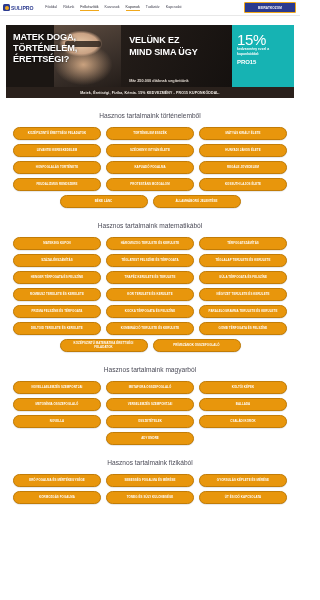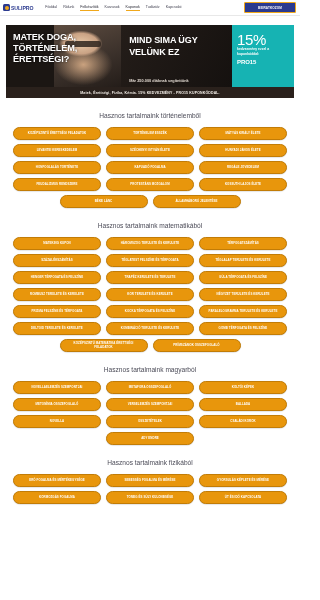--- a/index.html
+++ b/index.html
@@ -250,22 +250,22 @@
 <div class="hero">
   <div class="hero-left">
     <div class="hero-photo"></div>
     <div class="hero-left-text">
       <div>MATEK DOGA,</div>
       <div>TÖRTÉNELEM,</div>
       <div>ÉRETTSÉGI?</div>
     </div>
   </div>
   <div class="hero-mid">
+    <div class="line">VELÜNK EZ</div>
     <div class="line">MIND SIMA ÜGY</div>
-    <div class="line">VELÜNK EZ</div>
     <div class="hero-sub">Már 250.000 diáknak segítettünk</div>
   </div>
   <div class="hero-right">
     <div class="hero-pct">15%</div>
     <div class="hero-disc">kedvezmény ezzel a kuponkóddal:</div>
     <div class="hero-code">PRO15</div>
   </div>
 </div>
 
 <div class="strip">

